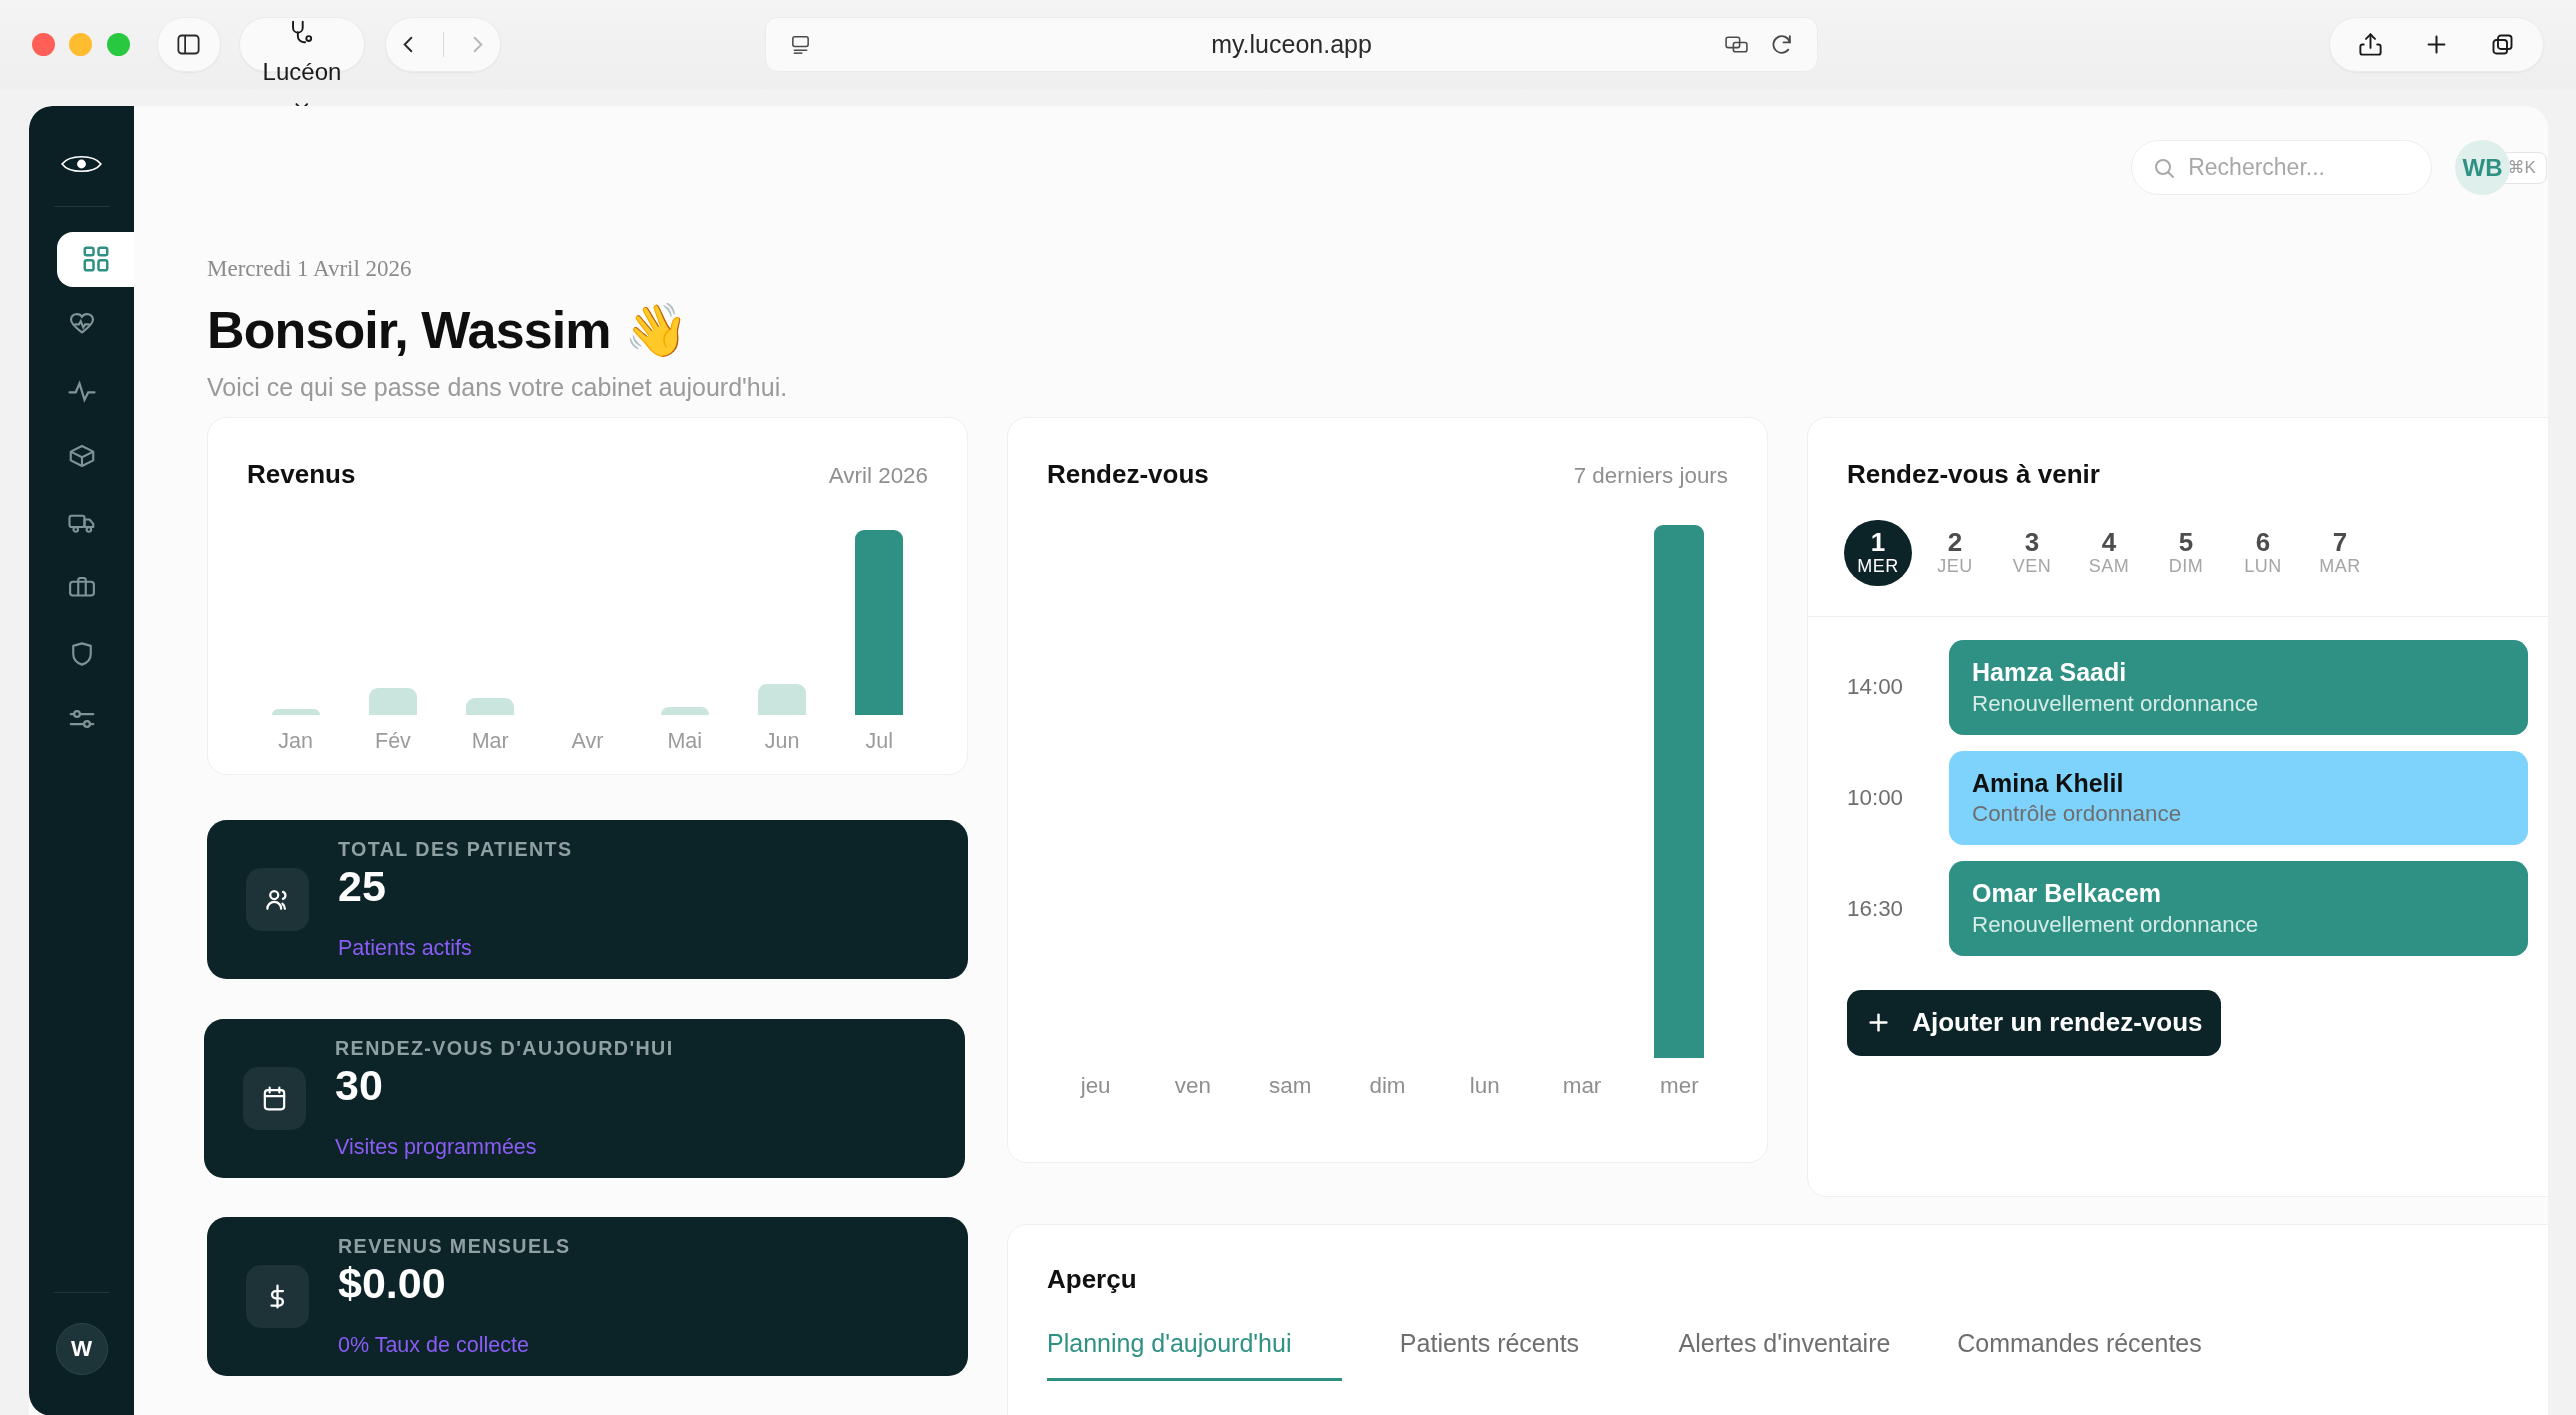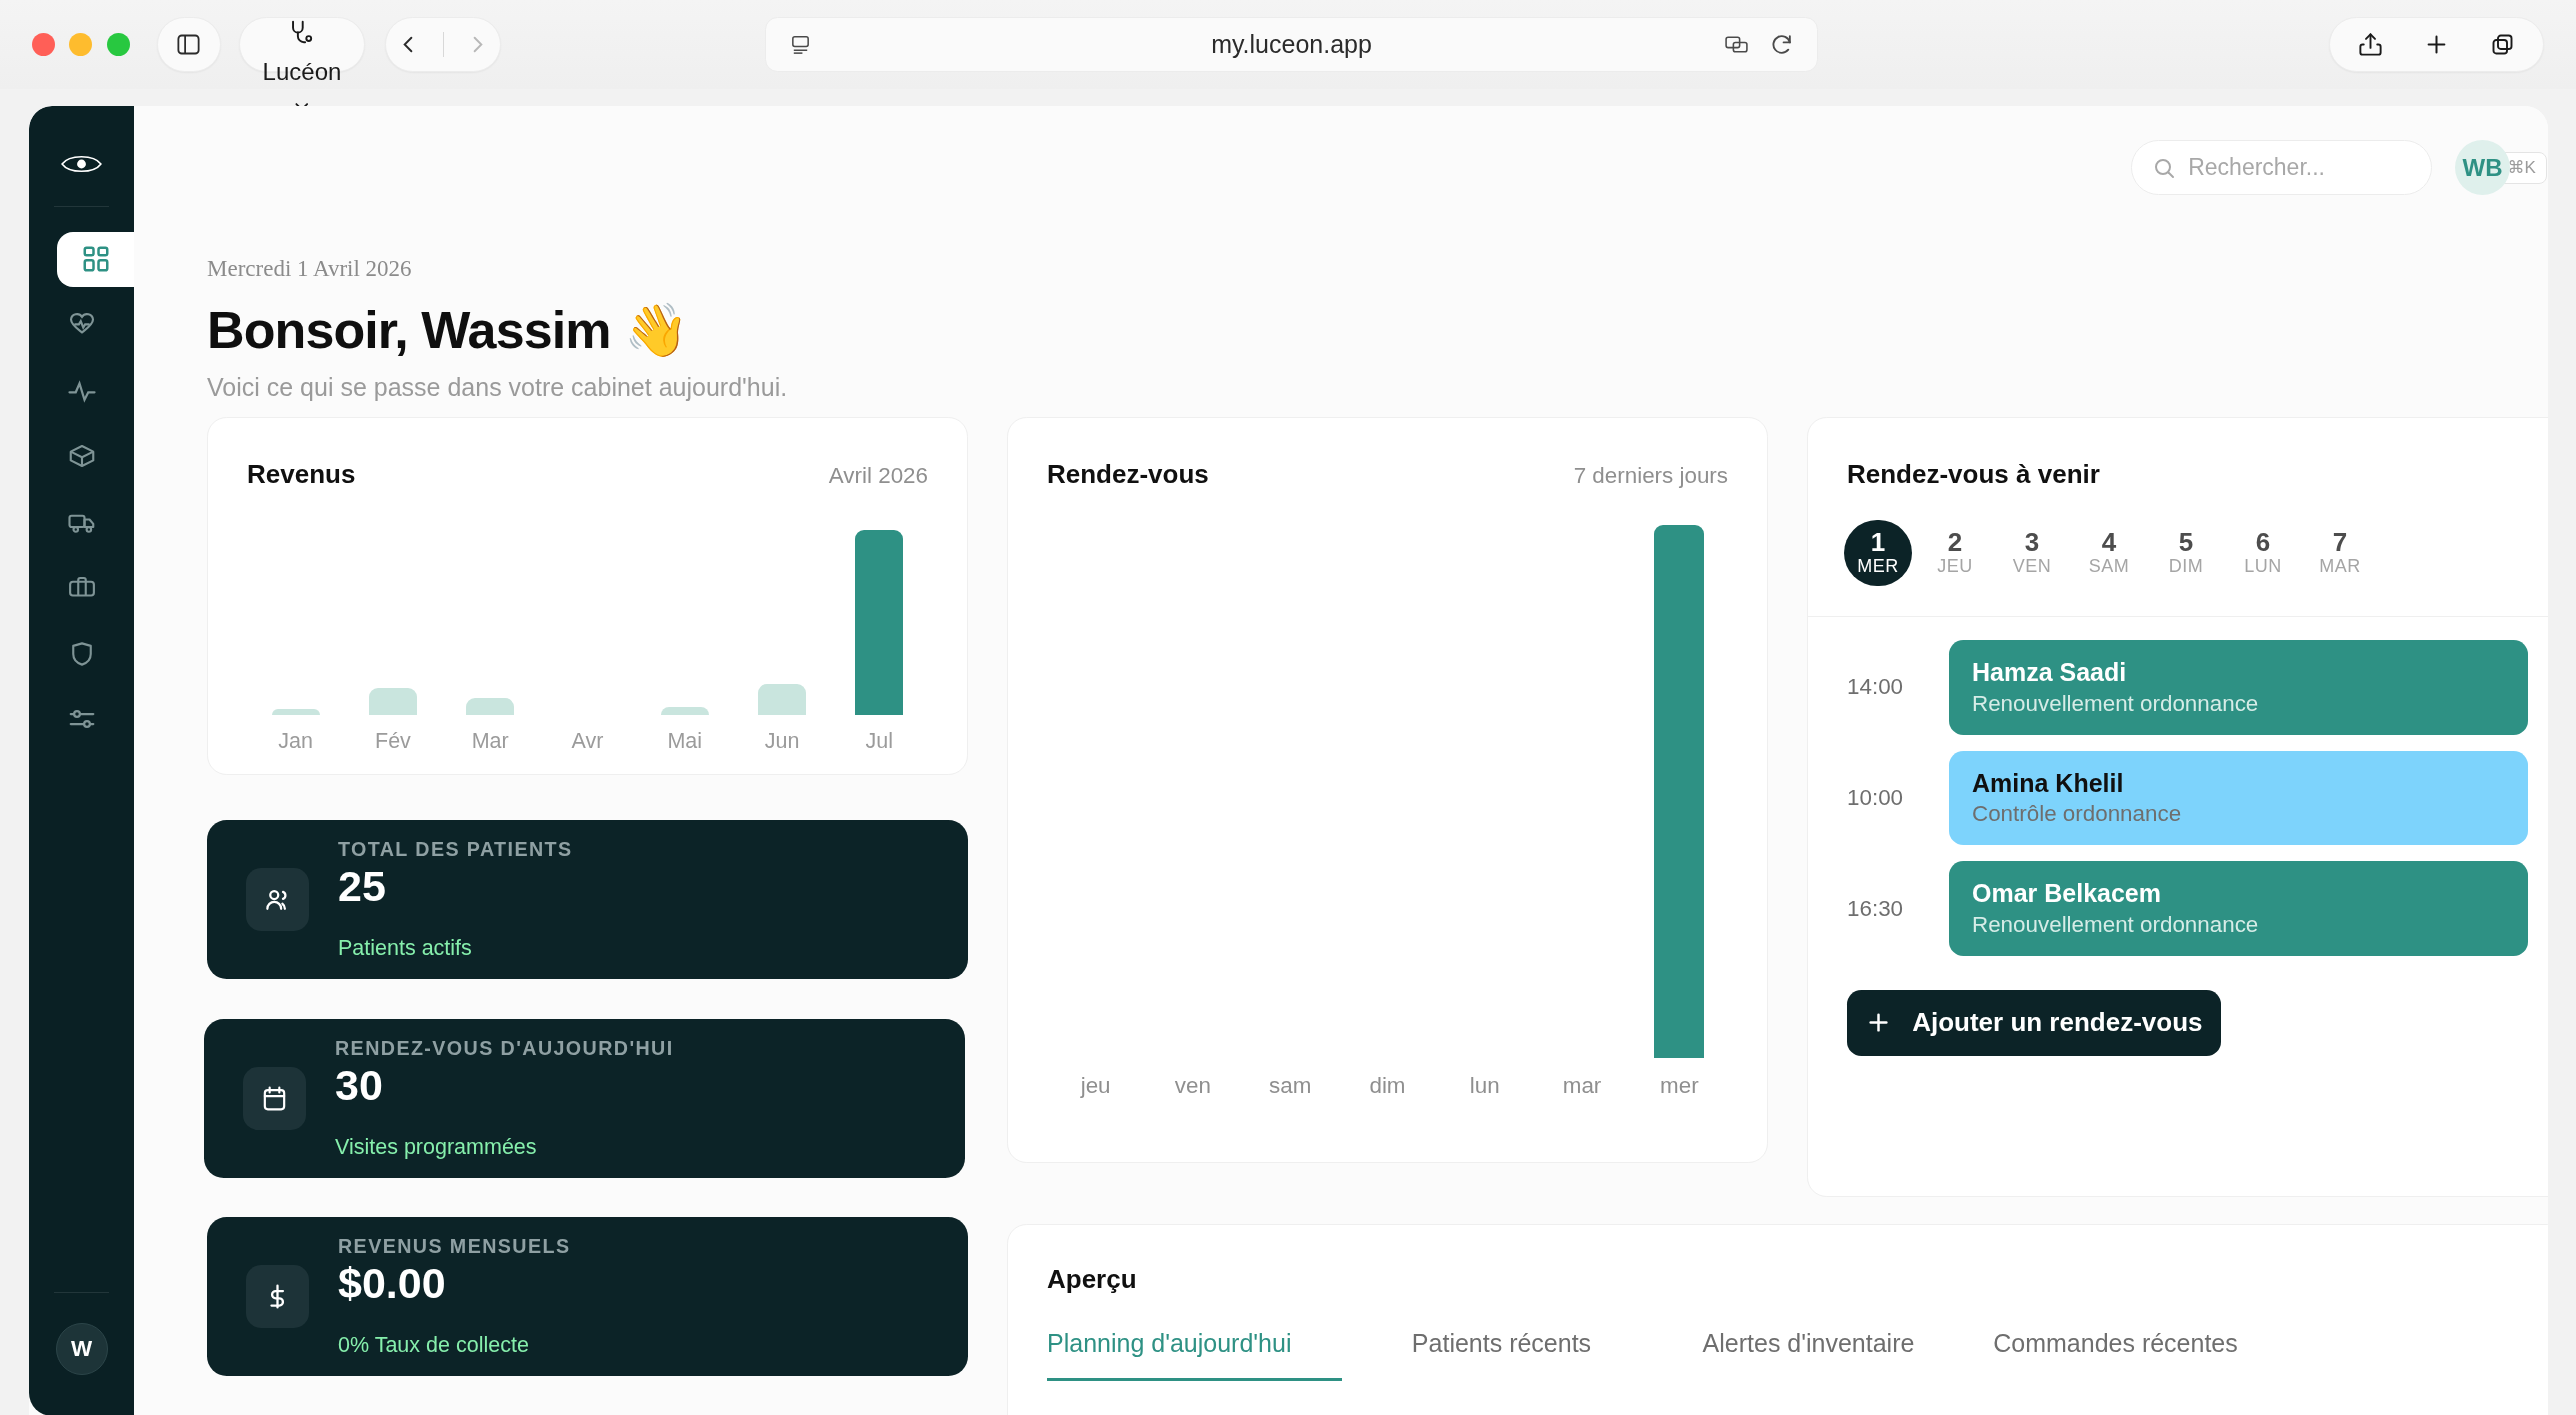--- a/index.html
+++ b/index.html
@@ -118,21 +118,21 @@
   .rev-bar { width: 48px; border-radius: 9px 9px 0 0; background: #c9e5de; }
   .rev-bar.hl { background: #2e9184; }
   .rev-label { position: absolute; bottom: 19.7px; left: 39px; right: 39px; display: flex; }
   .rev-label span { flex: 1; text-align: center; font-size: 21.5px; color: #9b9b9b; }
 
   
   .stat { width: 761px; height: 159px; background: #0c2327; border: 0; border-radius: 19.7px; display: flex; align-items: center; padding: 0 39px; gap: 29px; }
   .stat-ico { width: 63px; height: 63px; border-radius: 15px; background: #1d3338; display: flex; align-items: center; justify-content: center; color: #fff; flex: 0 0 auto; }
   .stat-label { font-size: 19.7px; letter-spacing: 1.4px; font-weight: 700; color: #8fa0a3; text-transform: uppercase; }
   .stat-value { font-size: 43px; font-weight: 700; color: #fff; line-height: 1.18; }
-  .stat-sub { font-size: 21.5px; color: #86efac; margin-top: 24px; }
+  .stat-sub { font-size: 21.5px; color: #8b5cf6; margin-top: 24px; }
   .stat1 { left: 73px; top: 714px; }
   .stat2 { left: 70px; top: 913px; }
   .stat3 { left: 73px; top: 1111px; }
 
   
   .rdv { left: 873px; top: 311px; width: 761px; height: 746px; }
   .rdv-head { display: flex; justify-content: space-between; align-items: baseline; padding: 41px 39px 0 39px; }
   .rdv-plot { position: absolute; left: 39px; right: 39px; top: 107px; bottom: 104px; display: flex; align-items: flex-end; }
   .rdv-col { flex: 1; display: flex; align-items: flex-end; justify-content: center; height: 100%; }
   .rdv-bar { width: 50px; border-radius: 9px 9px 0 0; background: #2e9184; }
@@ -164,21 +164,21 @@
   .add-btn {
     margin: 34px 0 0 39px; height: 66px; width: 374px; border-radius: 14.3px;
     background: #0c2327; color: #fff; display: flex; align-items: center;
     justify-content: center; gap: 19.7px; font-size: 26px; font-weight: 700;
     border: 0; cursor: pointer; font-family: "Liberation Sans", sans-serif;
   }
 
   
   .apercu { left: 873px; top: 1118px; width: 1560px; height: 295px; border-radius: 19.7px 19.7px 0 0; }
   .ap-title { padding: 39px 39px 0 39px; font-size: 26px; font-weight: 700; color: #101010; }
-  .tabs { display: flex; gap: 12px; padding: 34px 39px 0 39px; position: relative; }
+  .tabs { display: flex; gap: 0; padding: 34px 39px 0 39px; position: relative; }
   .tab { font-size: 25px; color: #6e6e6e; padding-bottom: 19.7px; width: 295px; text-align: center; cursor: pointer; }
   .tab:first-child { text-align: left; width: 295px; }
   .tab.active { color: #2e9184; border-bottom: 3.6px solid #2e9184; }
   .ap-sub-title { padding: 36px 39px 0 39px; font-size: 25px; font-weight: 700; color: #101010; }
   svg { display: block; }
 </style>
 </head>
 <body>
 
 <div class="screen">

